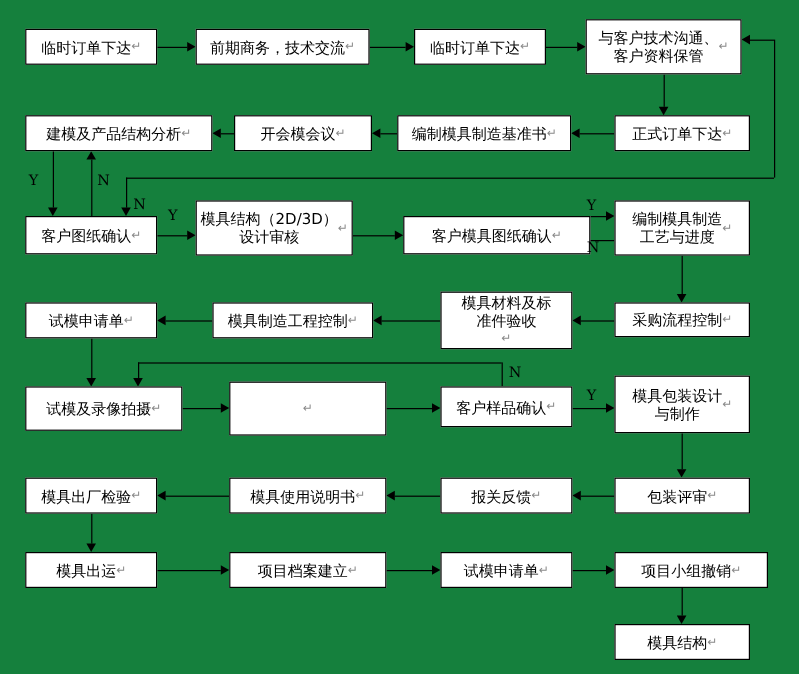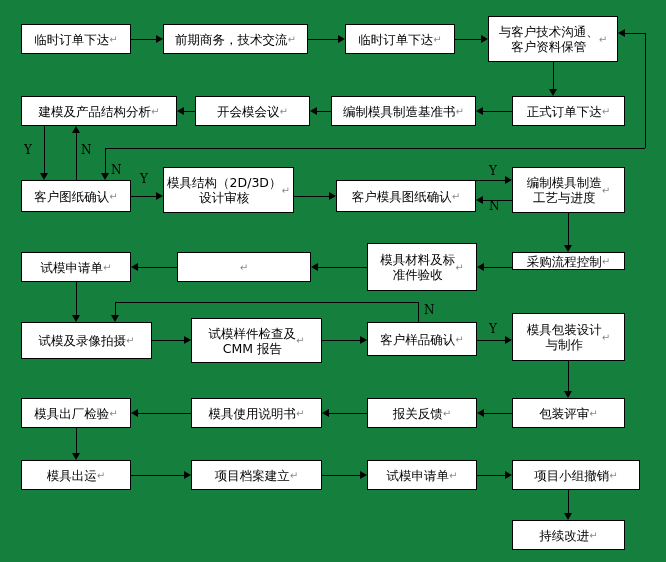--- a/index.html
+++ b/index.html
@@ -213,59 +213,58 @@
       <span class="txt">客户图纸确认</span>
       <span class="pilcrow">↵</span>
     </div>
 
   <div class="node" style="left:163px; top:167px; width:131px; height:46px;">
       <span class="txt">模具结构（2D/3D）
 设计审核</span>
       <span class="pilcrow">↵</span>
     </div>
 
-  <div class="node" style="left:336px; top:180px; width:140px; height:32px;">
+  <div class="node" style="left:336px; top:180px; width:156px; height:32px;">
       <span class="txt">客户模具图纸确认</span>
       <span class="pilcrow">↵</span>
     </div>
 
   <div class="node" style="left:512px; top:167px; width:113px; height:46px;">
       <span class="txt">编制模具制造
 工艺与进度</span>
       <span class="pilcrow">↵</span>
     </div>
 
   <div class="node" style="left:21px;  top:252px; width:110px; height:30px;">
       <span class="txt">试模申请单</span>
       <span class="pilcrow">↵</span>
     </div>
 
   <div class="node" style="left:177px; top:252px; width:134px; height:30px;">
-      <span class="pilcrow">↵</span>
-    </div>
-
-  <div class="node" style="left:367px; top:243px; width:110px; height:48px;">
+      <span class="txt">模具制造工程控制</span>
+      <span class="pilcrow">↵</span>
+    </div>
+
+  <div class="node" style="left:367px; top:243px; width:110px; height:48px;flex-direction:column;">
       <span class="txt">模具材料及标
 准件验收</span>
       <span class="pilcrow">↵</span>
     </div>
 
-  <div class="node" style="left:512px; top:252px; width:113px; height:18px;">
+  <div class="node" style="left:512px; top:252px; width:113px; height:29px;">
       <span class="txt">采购流程控制</span>
       <span class="pilcrow">↵</span>
     </div>
 
   <div class="node" style="left:21px;  top:322px; width:131px; height:37px;">
       <span class="txt">试模及录像拍摄</span>
       <span class="pilcrow">↵</span>
     </div>
 
   <div class="node" style="left:191px; top:318px; width:131px; height:45px;">
-      <span class="txt">试模样件检查及
-CMM 报告</span>
       <span class="pilcrow">↵</span>
     </div>
 
   <div class="node" style="left:367px; top:322px; width:110px; height:34px;">
       <span class="txt">客户样品确认</span>
       <span class="pilcrow">↵</span>
     </div>
 
   <div class="node" style="left:512px; top:313px; width:113px; height:48px;">
       <span class="txt">模具包装设计
@@ -307,21 +306,21 @@
       <span class="txt">试模申请单</span>
       <span class="pilcrow">↵</span>
     </div>
 
   <div class="node" style="left:512px; top:460px; width:128px; height:30px;">
       <span class="txt">项目小组撤销</span>
       <span class="pilcrow">↵</span>
     </div>
 
   <div class="node" style="left:512px; top:520px; width:113px; height:30px;">
-      <span class="txt">持续改进</span>
+      <span class="txt">模具结构</span>
       <span class="pilcrow">↵</span>
     </div>
 
   <div class="edge-label" style="left:24px;  top:143px;">Y</div>
   <div class="edge-label" style="left:81px;  top:143px;">N</div>
   <div class="edge-label" style="left:111px; top:163px;">N</div>
   <div class="edge-label" style="left:140px; top:172px;">Y</div>
   <div class="edge-label" style="left:489px; top:164px;">Y</div>
   <div class="edge-label" style="left:489px; top:199px;">N</div>
   <div class="edge-label" style="left:424px; top:303px;">N</div>

